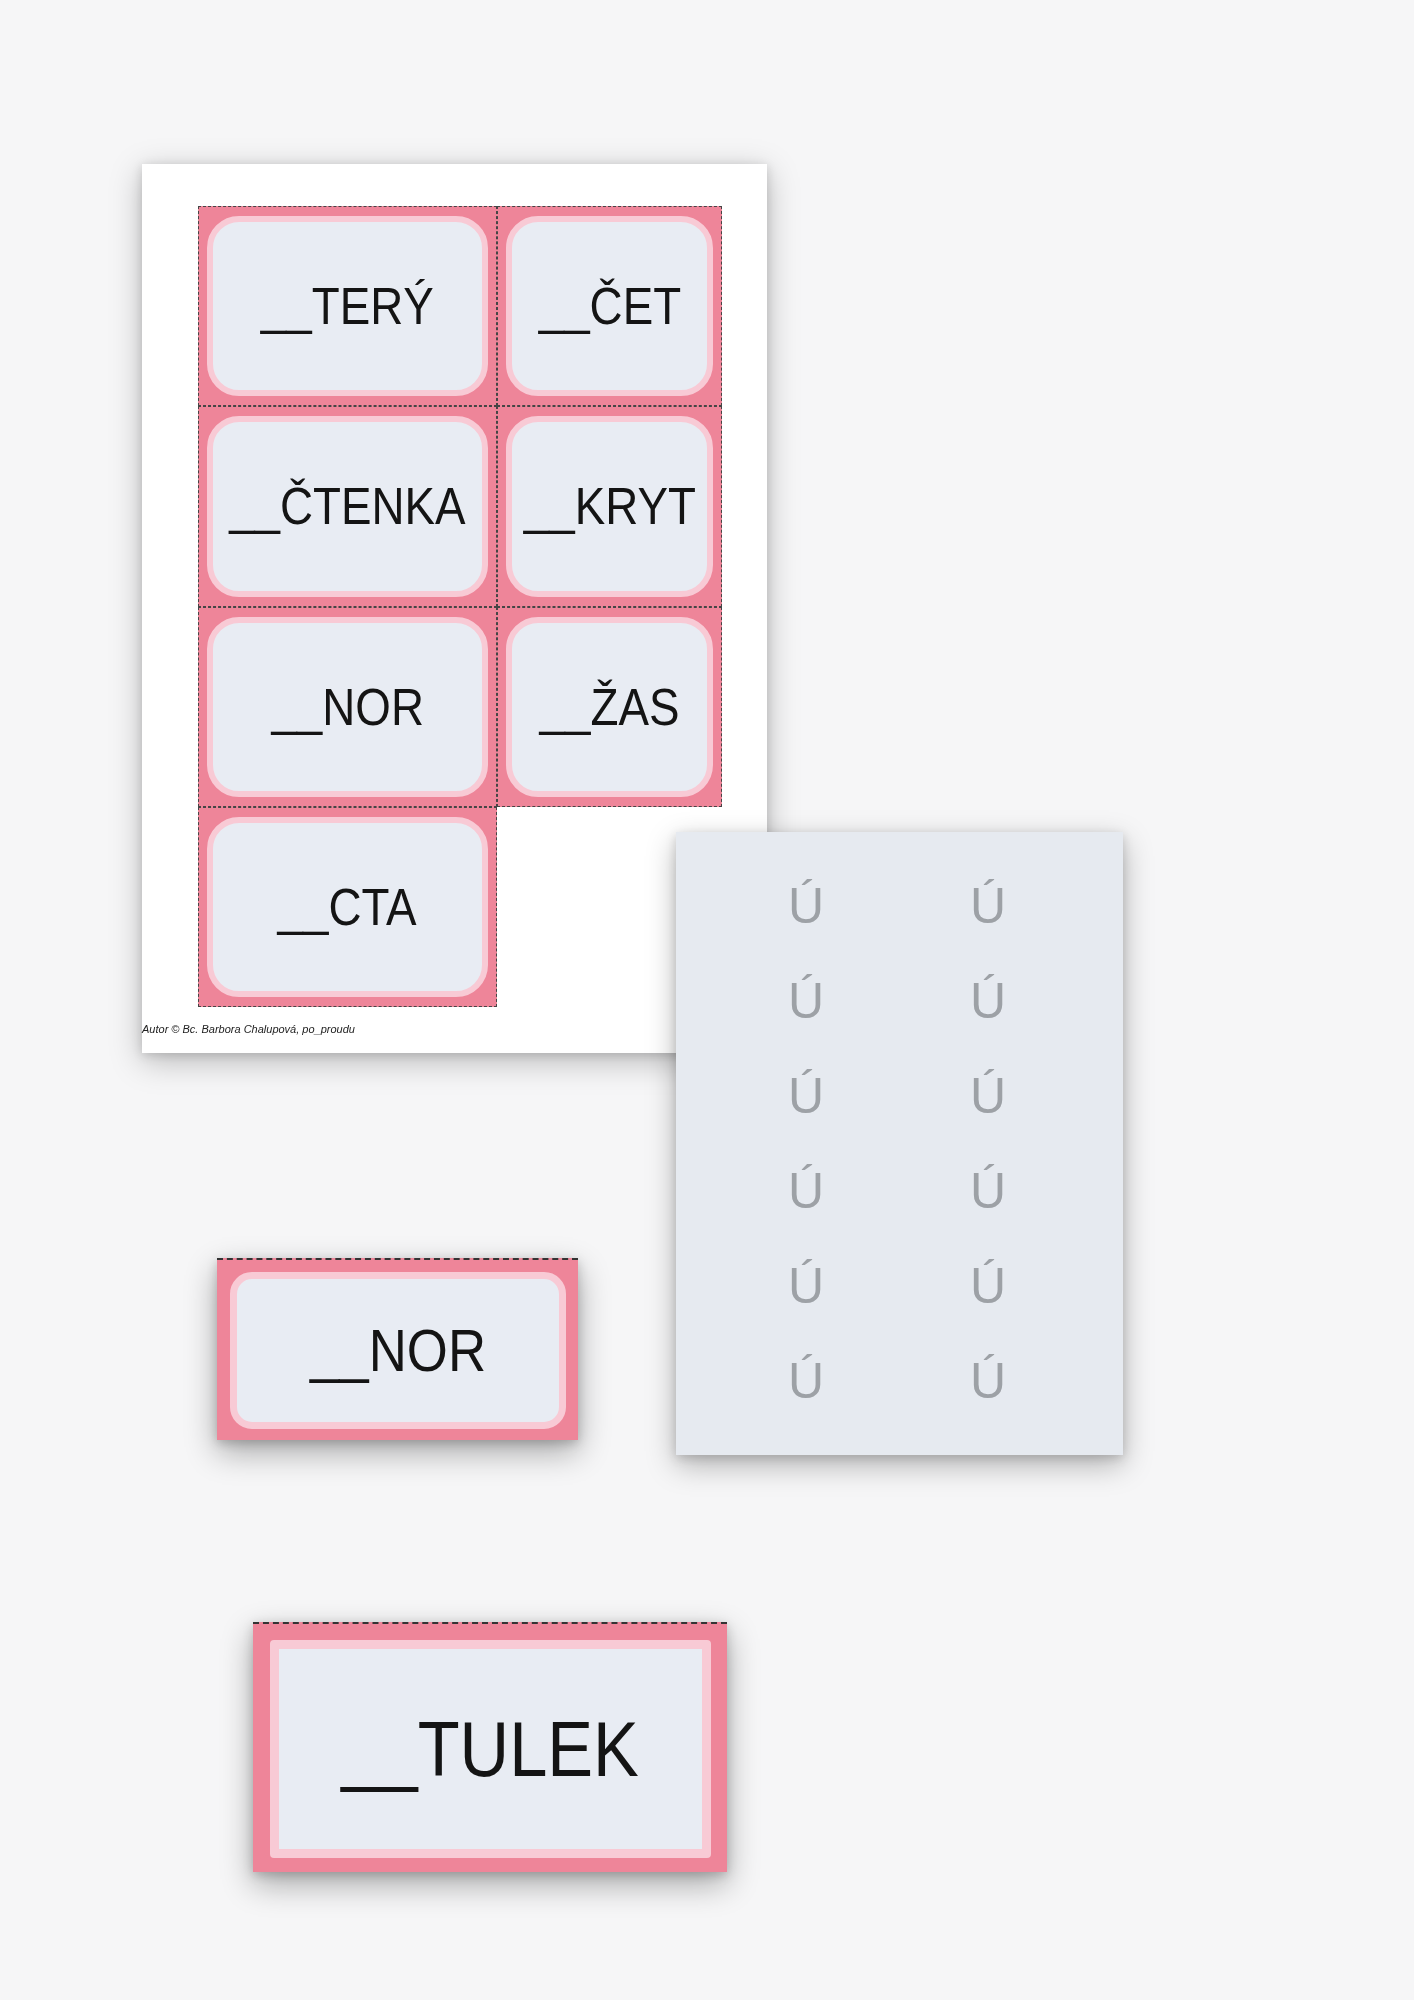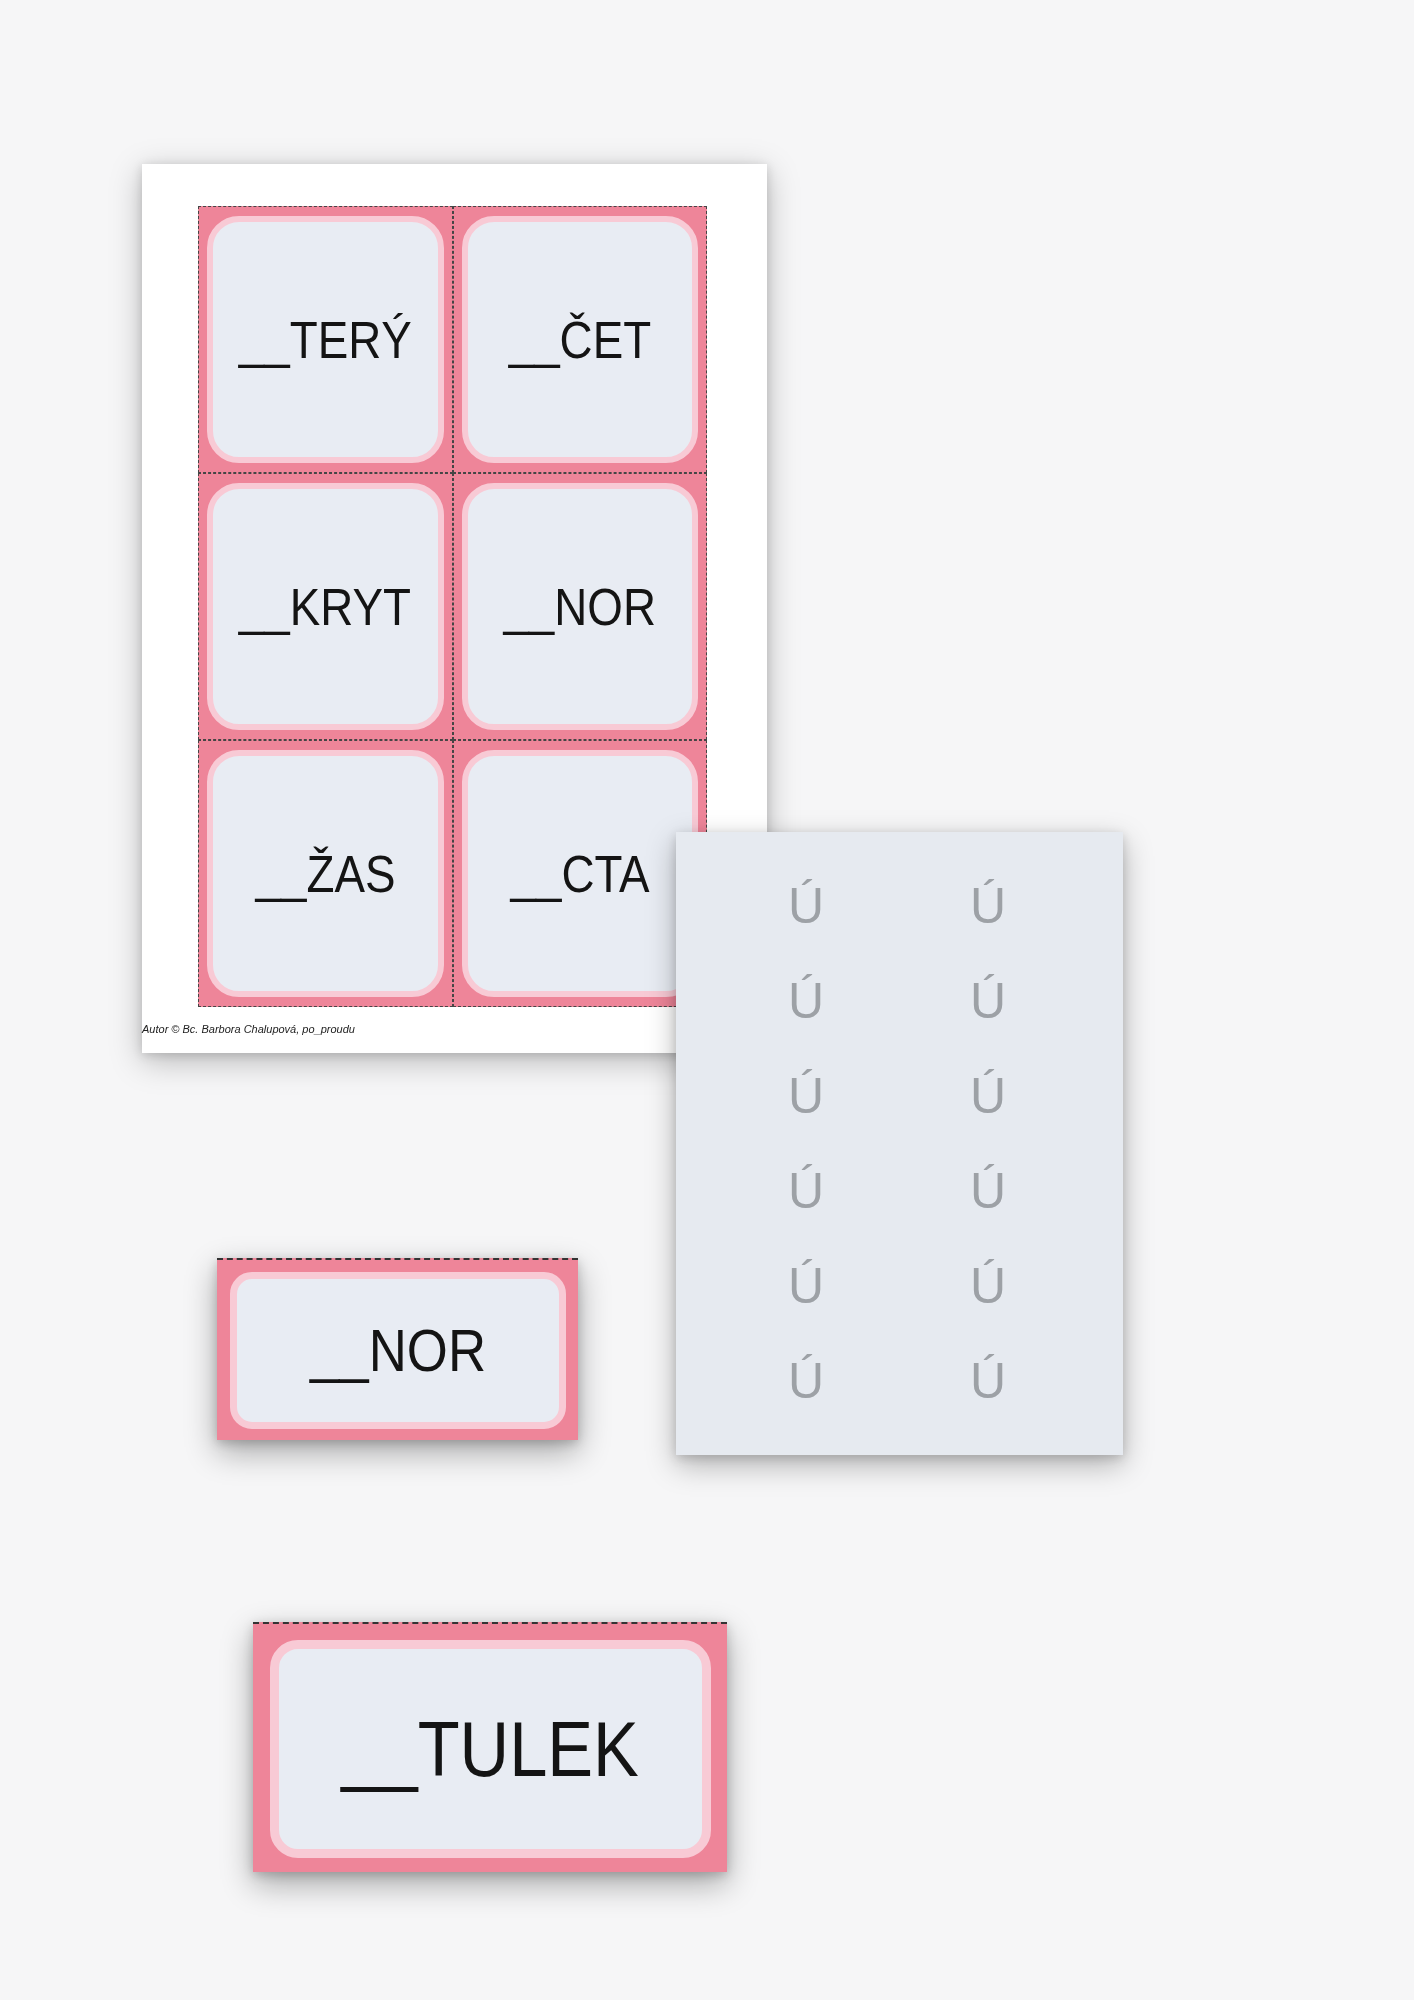--- a/index.html
+++ b/index.html
@@ -73,39 +73,44 @@
     background:var(--pink,#ee8599);
     border-top:2px dashed #333;
     box-sizing:border-box;
     box-shadow:0 12px 30px rgba(0,0,0,.32), 0 3px 10px rgba(0,0,0,.18);
   }
   .loose .cell-inner{border-radius:22px;}
   .loose-nor{left:217px;top:1258px;width:361px;height:182px;padding:12px 12px 11px 13px;}
   .loose-nor .cell-inner{border-width:7px;border-radius:22px;}
   .loose-nor .word{font-size:60px;}
   .loose-tulek{left:253px;top:1622px;width:474px;height:250px;padding:16px 16px 14px 17px;}
-  .loose-tulek .cell-inner{border-width:9px;border-radius:28px;}
+  .loose-tulek .cell-inner{border-width:9px;border-radius:4px;}
   .loose-tulek .word{font-size:78px;}
 </style>
 </head>
 <body>
 
 <div class="canvas">
 
   <div class="sheet">
     <div class="card-grid">
 
     <div class="cell">
           <div class="cell-inner">
             <span class="word">__TERÝ</span>
           </div>
         </div>
         <div class="cell">
           <div class="cell-inner">
             <span class="word">__ČET</span>
+          </div>
+        </div>
+        <div class="cell">
+          <div class="cell-inner">
+            <span class="word">__ČTENKA</span>
           </div>
         </div>
         <div class="cell">
           <div class="cell-inner">
             <span class="word">__KRYT</span>
           </div>
         </div>
         <div class="cell">
           <div class="cell-inner">
             <span class="word">__NOR</span>

